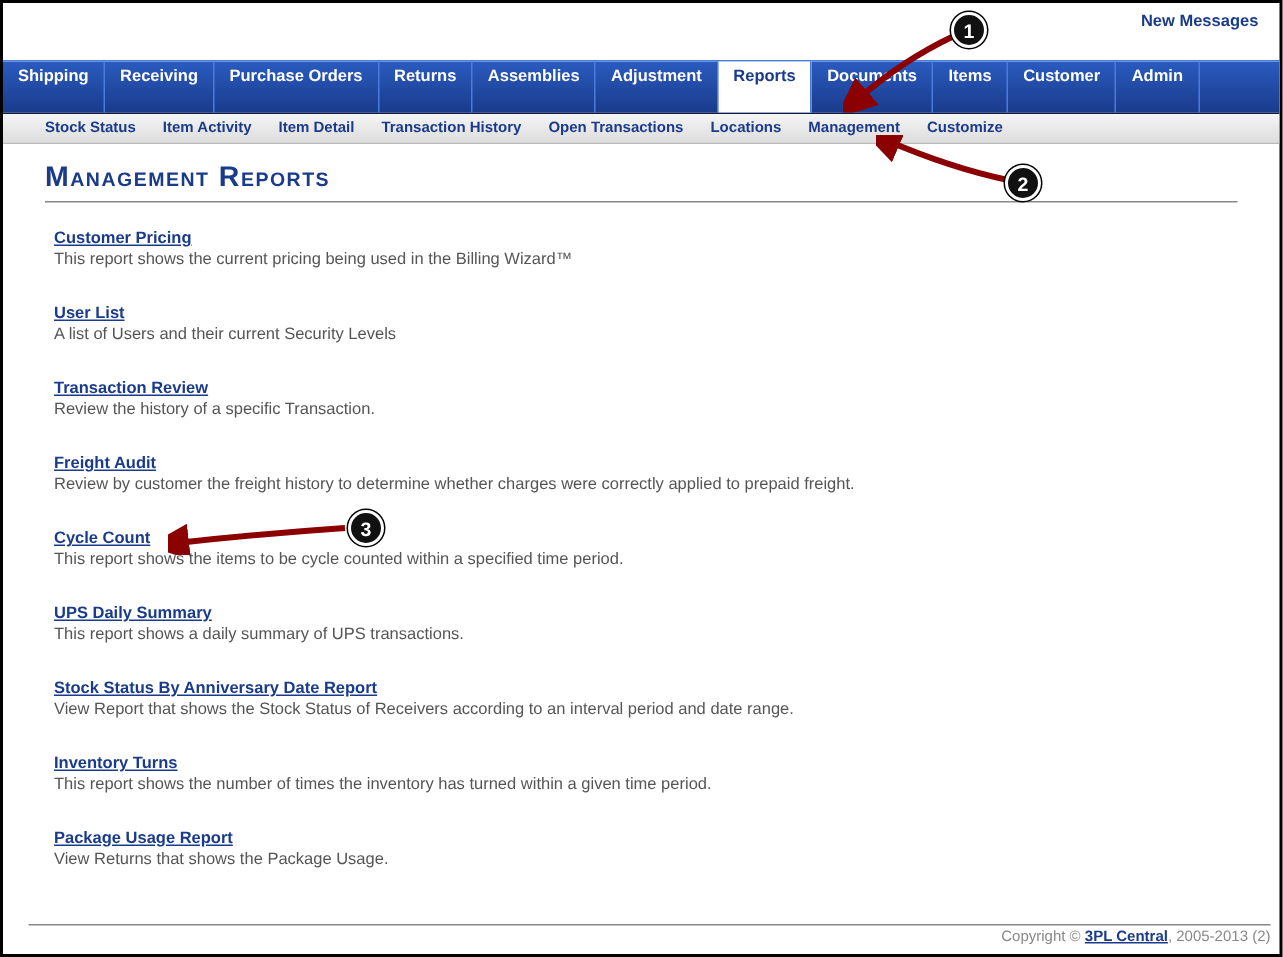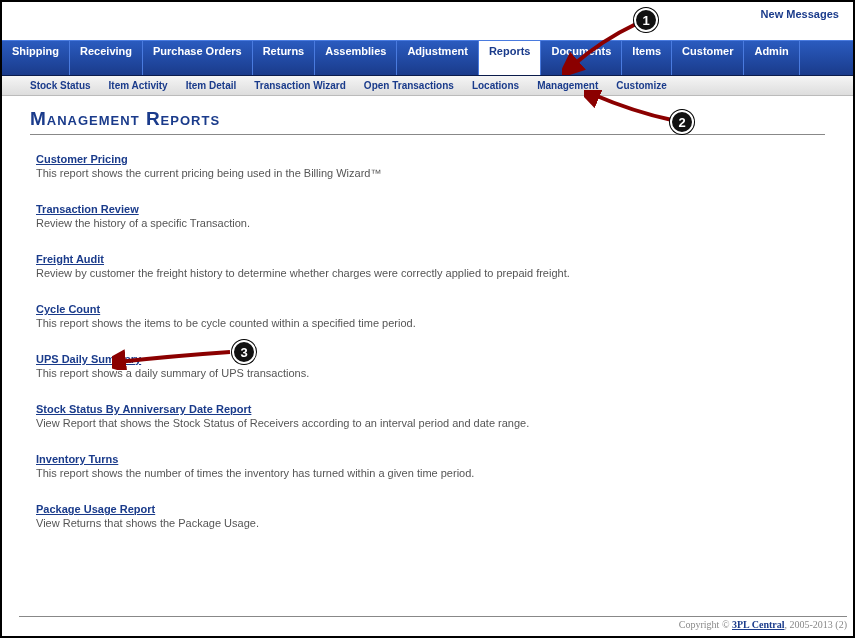--- a/index.html
+++ b/index.html
@@ -94,21 +94,20 @@
   .footer {
     position: absolute;
     bottom: 6px;
     left: 17px;
     right: 6px;
     border-top: 1px solid #888;
     text-align: right;
     font-size: 10px;
     color: #888;
     padding-top: 2px;
-    font-family: Liberation Serif, serif;
   }
   .footer .brand {
     color: #1a3b8b;
     text-decoration: underline;
     font-weight: bold;
     cursor: pointer;
   }
   
   .badge {
     position: absolute;
@@ -150,34 +149,38 @@
   <div class="nav-item">Documents</div>
   <div class="nav-item">Items</div>
   <div class="nav-item">Customer</div>
   <div class="nav-item">Admin</div>
 </div>
 
 <div class="sub-nav">
   <div class="sub-item">Stock Status</div>
   <div class="sub-item">Item Activity</div>
   <div class="sub-item">Item Detail</div>
-  <div class="sub-item">Transaction Wizard</div>
+  <div class="sub-item">Transaction History</div>
   <div class="sub-item">Open Transactions</div>
   <div class="sub-item">Locations</div>
   <div class="sub-item">Management</div>
   <div class="sub-item">Customize</div>
 </div>
 
 <div class="content">
   <div class="page-title">Management Reports</div>
   <hr class="title-rule">
 
   <div class="report-block">
     <span class="report-link">Customer Pricing</span>
     <div class="report-desc">This report shows the current pricing being used in the Billing Wizard™</div>
+  </div>
+  <div class="report-block">
+    <span class="report-link">User List</span>
+    <div class="report-desc">A list of Users and their current Security Levels</div>
   </div>
   <div class="report-block">
     <span class="report-link">Transaction Review</span>
     <div class="report-desc">Review the history of a specific Transaction.</div>
   </div>
   <div class="report-block">
     <span class="report-link">Freight Audit</span>
     <div class="report-desc">Review by customer the freight history to determine whether charges were correctly applied to prepaid freight.</div>
   </div>
   <div class="report-block">

